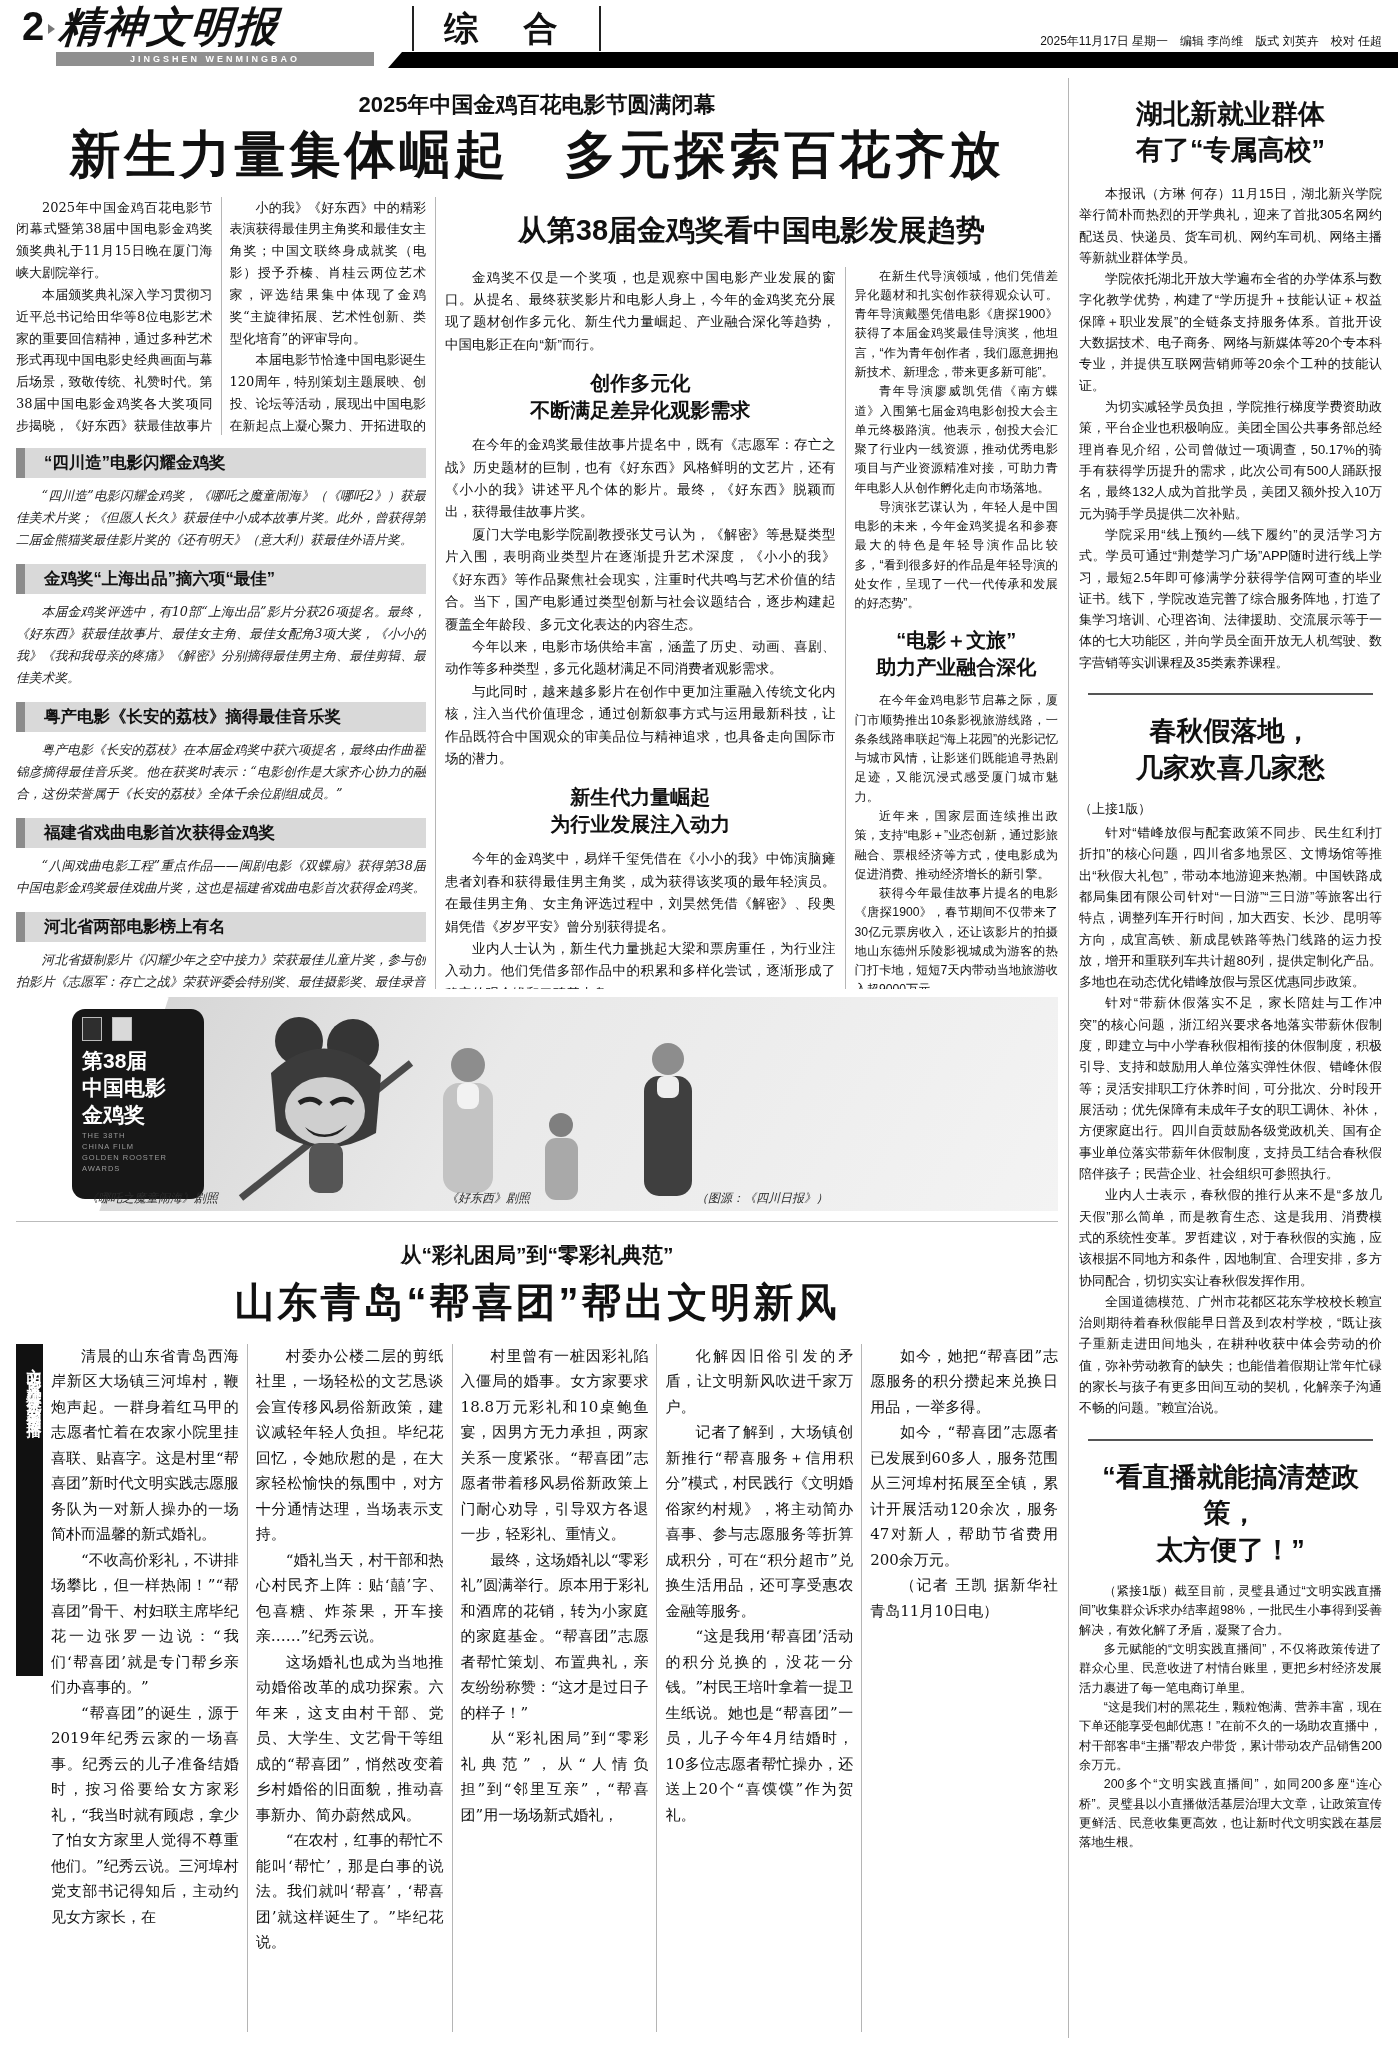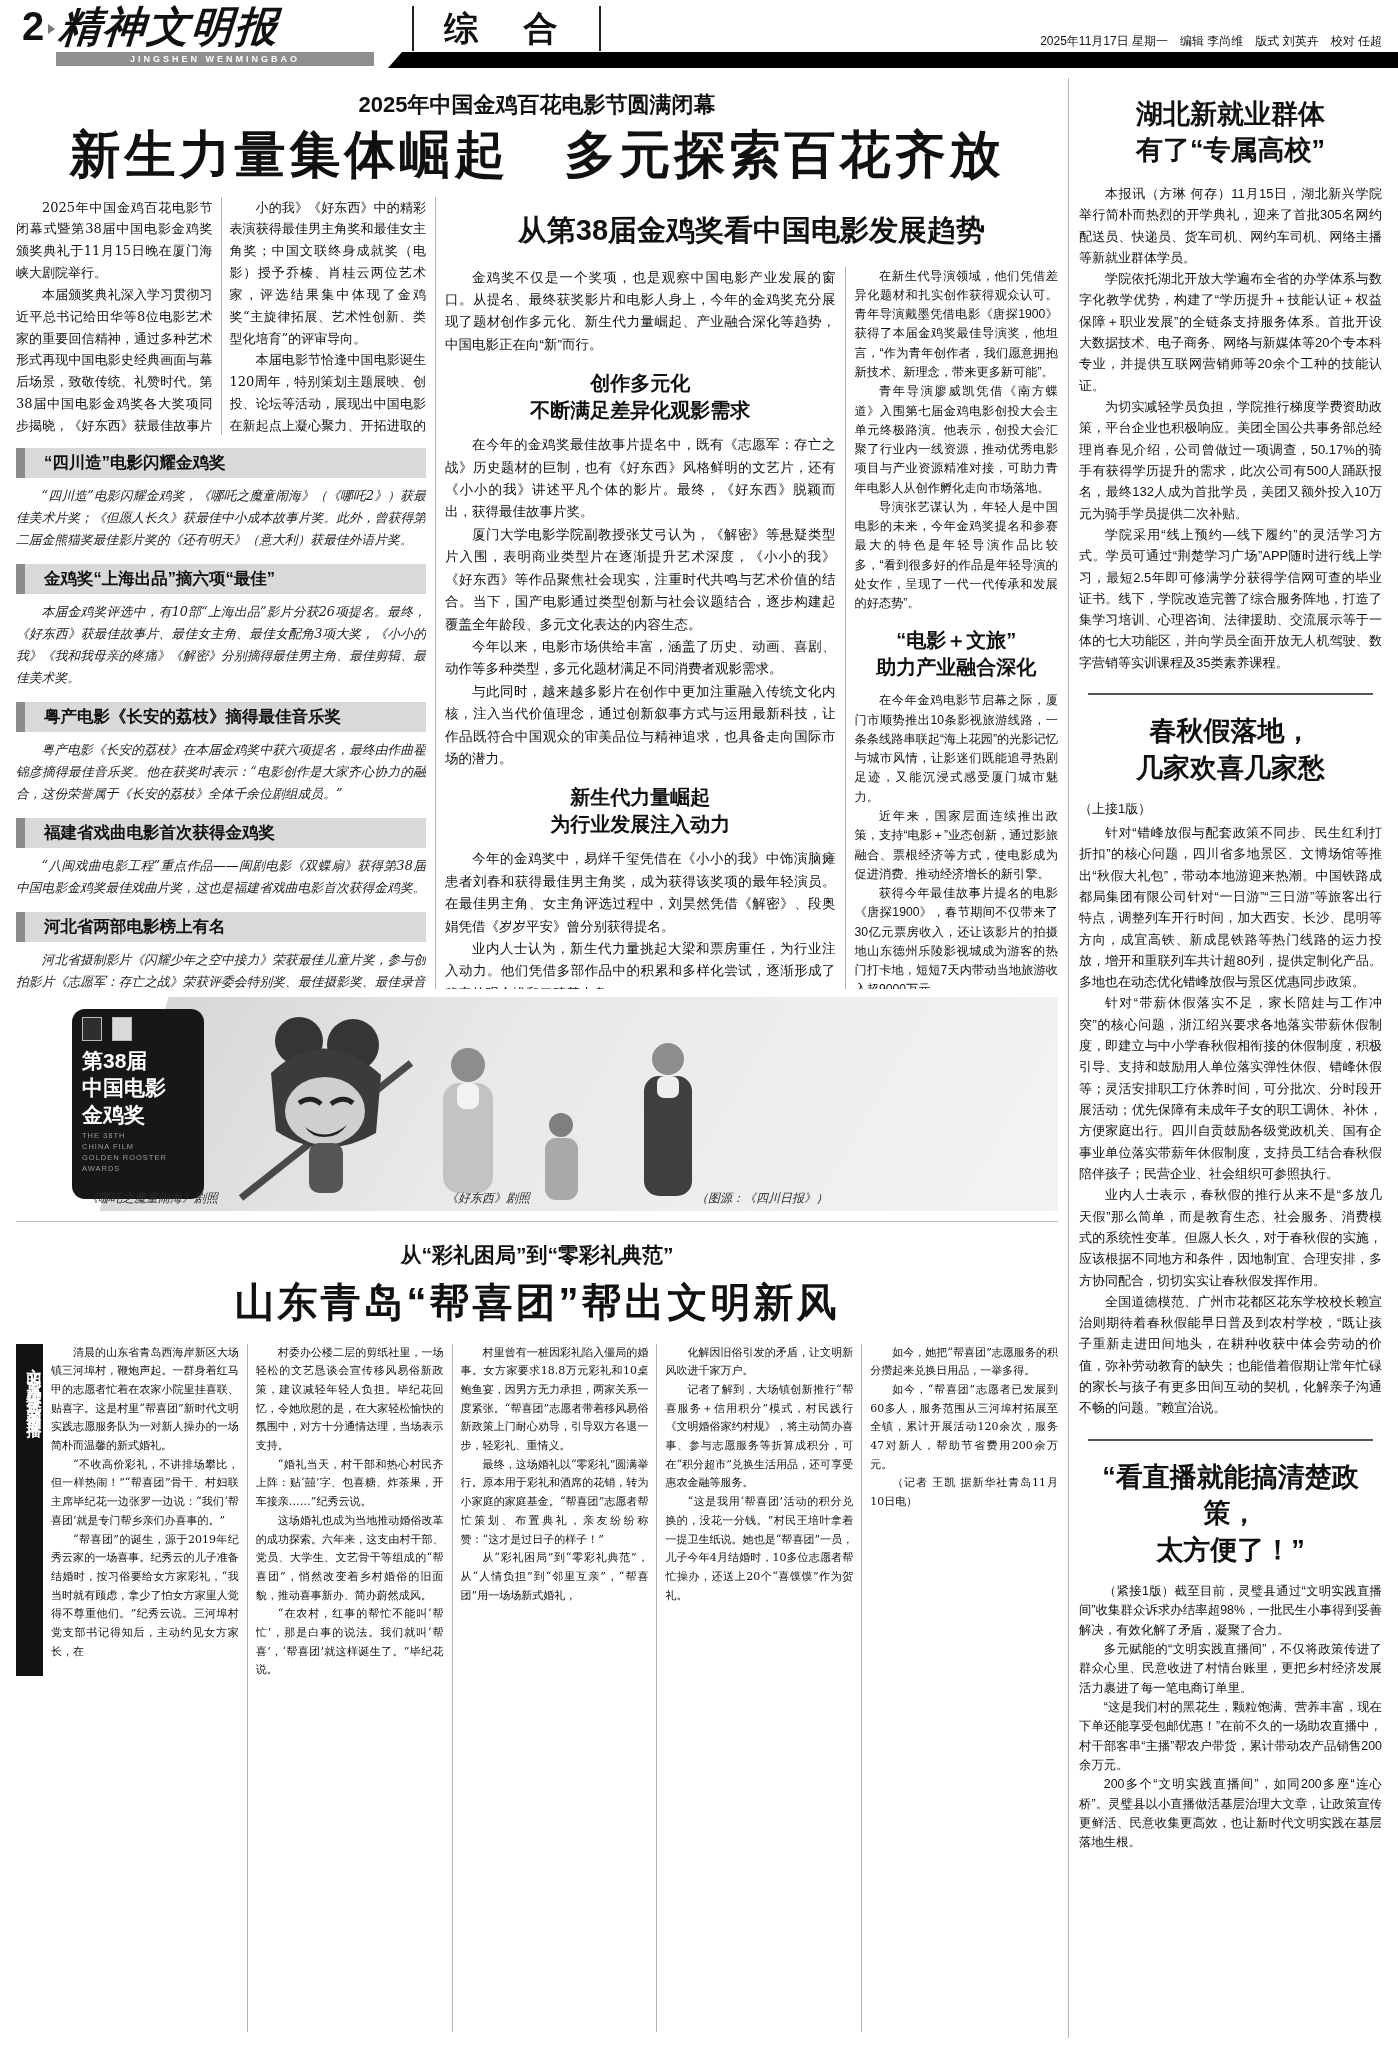--- a/index.html
+++ b/index.html
@@ -58,21 +58,21 @@
   .cap.c2{left:430px;}
   .cap.c3{left:680px;}
   
   .b-head{text-align:center;margin-top:10px;border-top:1px solid #bbb;padding-top:19px;}
   .b-kicker{font-family:"Liberation Sans",sans-serif;font-weight:bold;font-size:21px;}
   .b-headline{font-family:"Liberation Sans",sans-serif;font-weight:bold;font-size:40px;letter-spacing:3px;margin-top:6px;}
   .bottom-cols{display:flex;gap:8px;margin-top:14px;height:688px;overflow:hidden;}
   .badge-col{width:27px;}
   .badge{width:27px;height:332px;background:#111;color:#fff;writing-mode:vertical-rl;text-orientation:upright;
     font-family:"Liberation Sans",sans-serif;font-weight:bold;font-size:15px;letter-spacing:5px;padding-top:12px;box-sizing:border-box;text-align:start;}
-  .bcol{flex:1;font-size:11px;line-height:1.7;overflow:hidden;}
+  .bcol{flex:1;font-size:15px;line-height:1.7;overflow:hidden;}
   
   .rail-title{font-weight:bold;font-size:27px;text-align:center;white-space:pre-line;line-height:1.35;margin:4px 0 14px 0;}
   .rail-paras{font-size:13px;line-height:1.64;}
   .rail-note{font-size:13px;margin:0 0 4px 0;}
   .rail-sep{height:2px;background:#555;margin:20px auto 18px auto;width:94%;}
   .rail-a3 .rail-paras{font-size:12.4px;line-height:1.56;}
 </style>
 </head>
 <body>
 
@@ -285,21 +285,21 @@
           </div>
       </div>
       <div class="rail-sep"></div>
       <div>
         <div class="rail-title">春秋假落地，
 几家欢喜几家愁</div>
         <p class="rail-note">（上接1版）</p>
         <div class="rail-paras">
             <p>针对“错峰放假与配套政策不同步、民生红利打折扣”的核心问题，四川省多地景区、文博场馆等推出“秋假大礼包”，带动本地游迎来热潮。中国铁路成都局集团有限公司针对“一日游”“三日游”等旅客出行特点，调整列车开行时间，加大西安、长沙、昆明等方向，成宜高铁、新成昆铁路等热门线路的运力投放，增开和重联列车共计超80列，提供定制化产品。多地也在动态优化错峰放假与景区优惠同步政策。</p>
             <p>针对“带薪休假落实不足，家长陪娃与工作冲突”的核心问题，浙江绍兴要求各地落实带薪休假制度，即建立与中小学春秋假相衔接的休假制度，积极引导、支持和鼓励用人单位落实弹性休假、错峰休假等；灵活安排职工疗休养时间，可分批次、分时段开展活动；优先保障有未成年子女的职工调休、补休，方便家庭出行。四川自贡鼓励各级党政机关、国有企事业单位落实带薪年休假制度，支持员工结合春秋假陪伴孩子；民营企业、社会组织可参照执行。</p>
-            <p>业内人士表示，春秋假的推行从来不是“多放几天假”那么简单，而是教育生态、社会服务、消费模式的系统性变革。但愿人长久，对于春秋假的实施，应该根据不同地方和条件，因地制宜、合理安排，多方协同配合，切切实实让春秋假发挥作用。</p>
+            <p>业内人士表示，春秋假的推行从来不是“多放几天假”那么简单，而是教育生态、这是我用、消费模式的系统性变革。罗哲建议，对于春秋假的实施，应该根据不同地方和条件，因地制宜、合理安排，多方协同配合，切切实实让春秋假发挥作用。</p>
             <p>全国道德模范、广州市花都区花东学校校长赖宣治则期待着春秋假能早日普及到农村学校，“既让孩子重新走进田间地头，在耕种收获中体会劳动的价值，弥补劳动教育的缺失；也能借着假期让常年忙碌的家长与孩子有更多田间互动的契机，化解亲子沟通不畅的问题。”赖宣治说。</p>
           </div>
       </div>
       <div class="rail-sep"></div>
       <div class="rail-a3">
         <div class="rail-title">“看直播就能搞清楚政策，
 太方便了！”</div>
         <div class="rail-paras">
             <p>（紧接1版）截至目前，灵璧县通过“文明实践直播间”收集群众诉求办结率超98%，一批民生小事得到妥善解决，有效化解了矛盾，凝聚了合力。</p>
             <p>多元赋能的“文明实践直播间”，不仅将政策传进了群众心里、民意收进了村情台账里，更把乡村经济发展活力裹进了每一笔电商订单里。</p>

